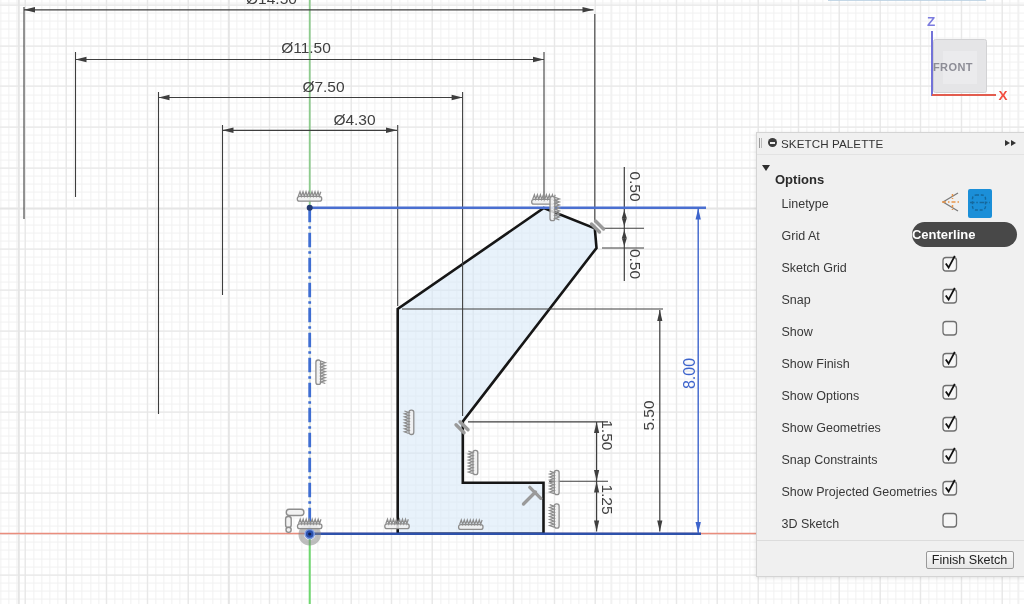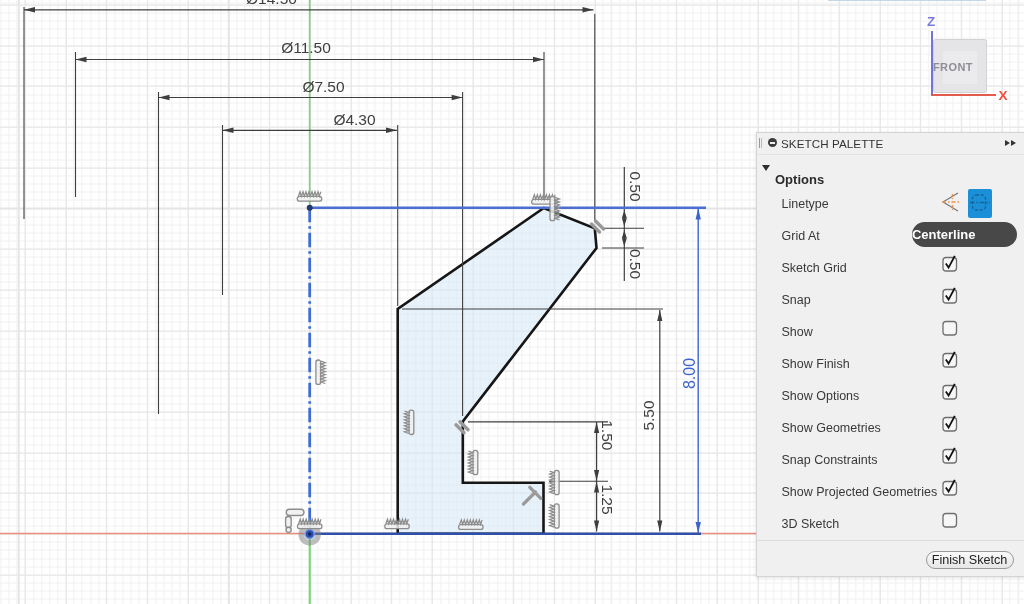--- a/index.html
+++ b/index.html
@@ -288,21 +288,21 @@
       <rect x="3" y="3.5" width="13.5" height="13.5" rx="3" fill="#f6f6f6" stroke="#6f6f6f" stroke-width="1.3"></rect>
       <path d="M5.8,9.5 L8.6,13.6 L14.8,1.8" fill="none" stroke="#111" stroke-width="1.8"></path>
     </svg>
 
   <svg width="20" height="20" style="position:absolute;left:183px;top:377px">
       <rect x="3" y="3.5" width="13.5" height="13.5" rx="3" fill="#f6f6f6" stroke="#6f6f6f" stroke-width="1.3"></rect>
     </svg>
 
   <div style="position:absolute;left:0;top:407px;width:100%;height:1px;background:#dcdcdc"></div>
 
-  <div style="position:absolute;left:169px;top:418px;width:88px;height:18px;background:linear-gradient(#fafafa,#e6e6e6);border:1px solid #999;border-radius:9px;box-sizing:border-box;text-align:center;font-size:12.6px;color:#222;line-height:16px;">Finish Sketch</div>
+  <div style="position:absolute;left:169px;top:418px;width:88px;height:18px;background:linear-gradient(#fafafa,#e6e6e6);border:1px solid #999;border-radius:2px;box-sizing:border-box;text-align:center;font-size:12.6px;color:#222;line-height:16px;">Finish Sketch</div>
 </div>
 
 <div style="position:absolute;left:911.9px;top:222.4px;width:104.9px;height:25.1px;background:#484848;border-radius:12.5px;color:#fff;font-weight:bold;font-size:13px;text-align:left;line-height:25px;">Centerline</div>
 
 <div id="viewcube" style="position:absolute;left:900px;top:0;width:124px;height:120px">
 
   <div style="position:absolute;left:27px;top:14px;color:#7b7bdf;font-weight:bold;font-size:13.5px;">Z</div>
 
   <div style="position:absolute;left:30.7px;top:30.5px;width:1.9px;height:65px;background:#7373d8"></div>
 

